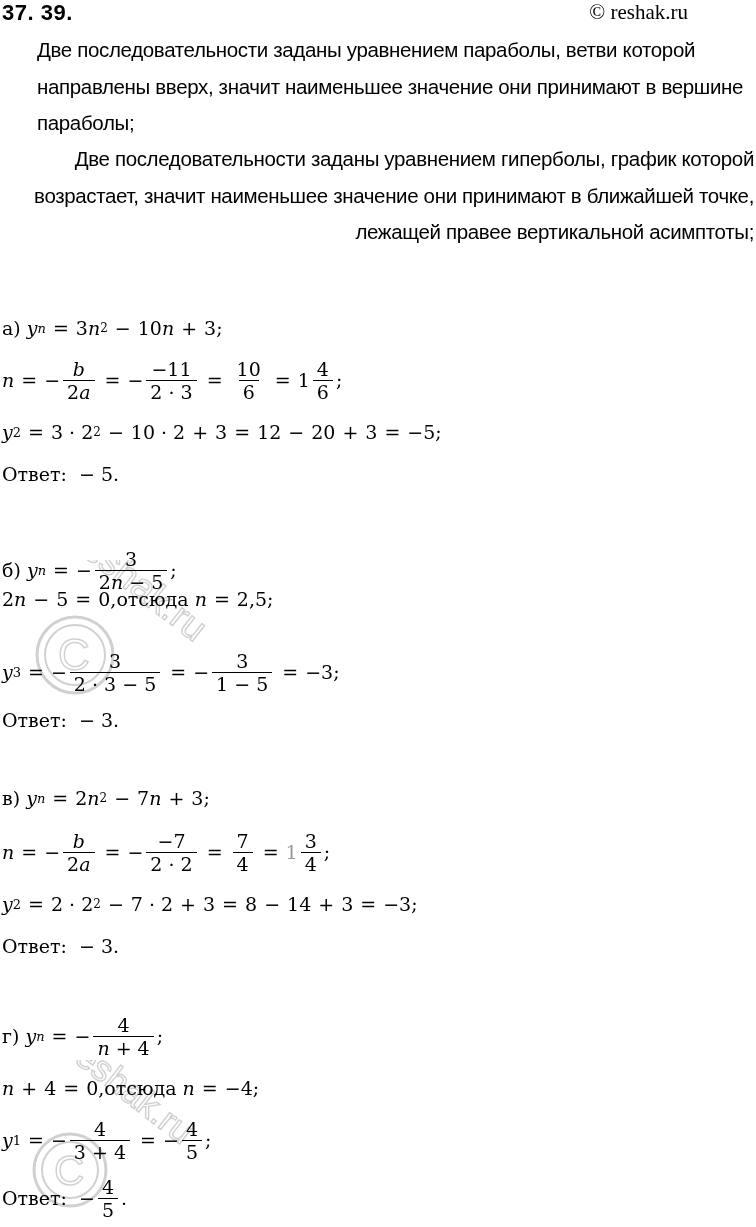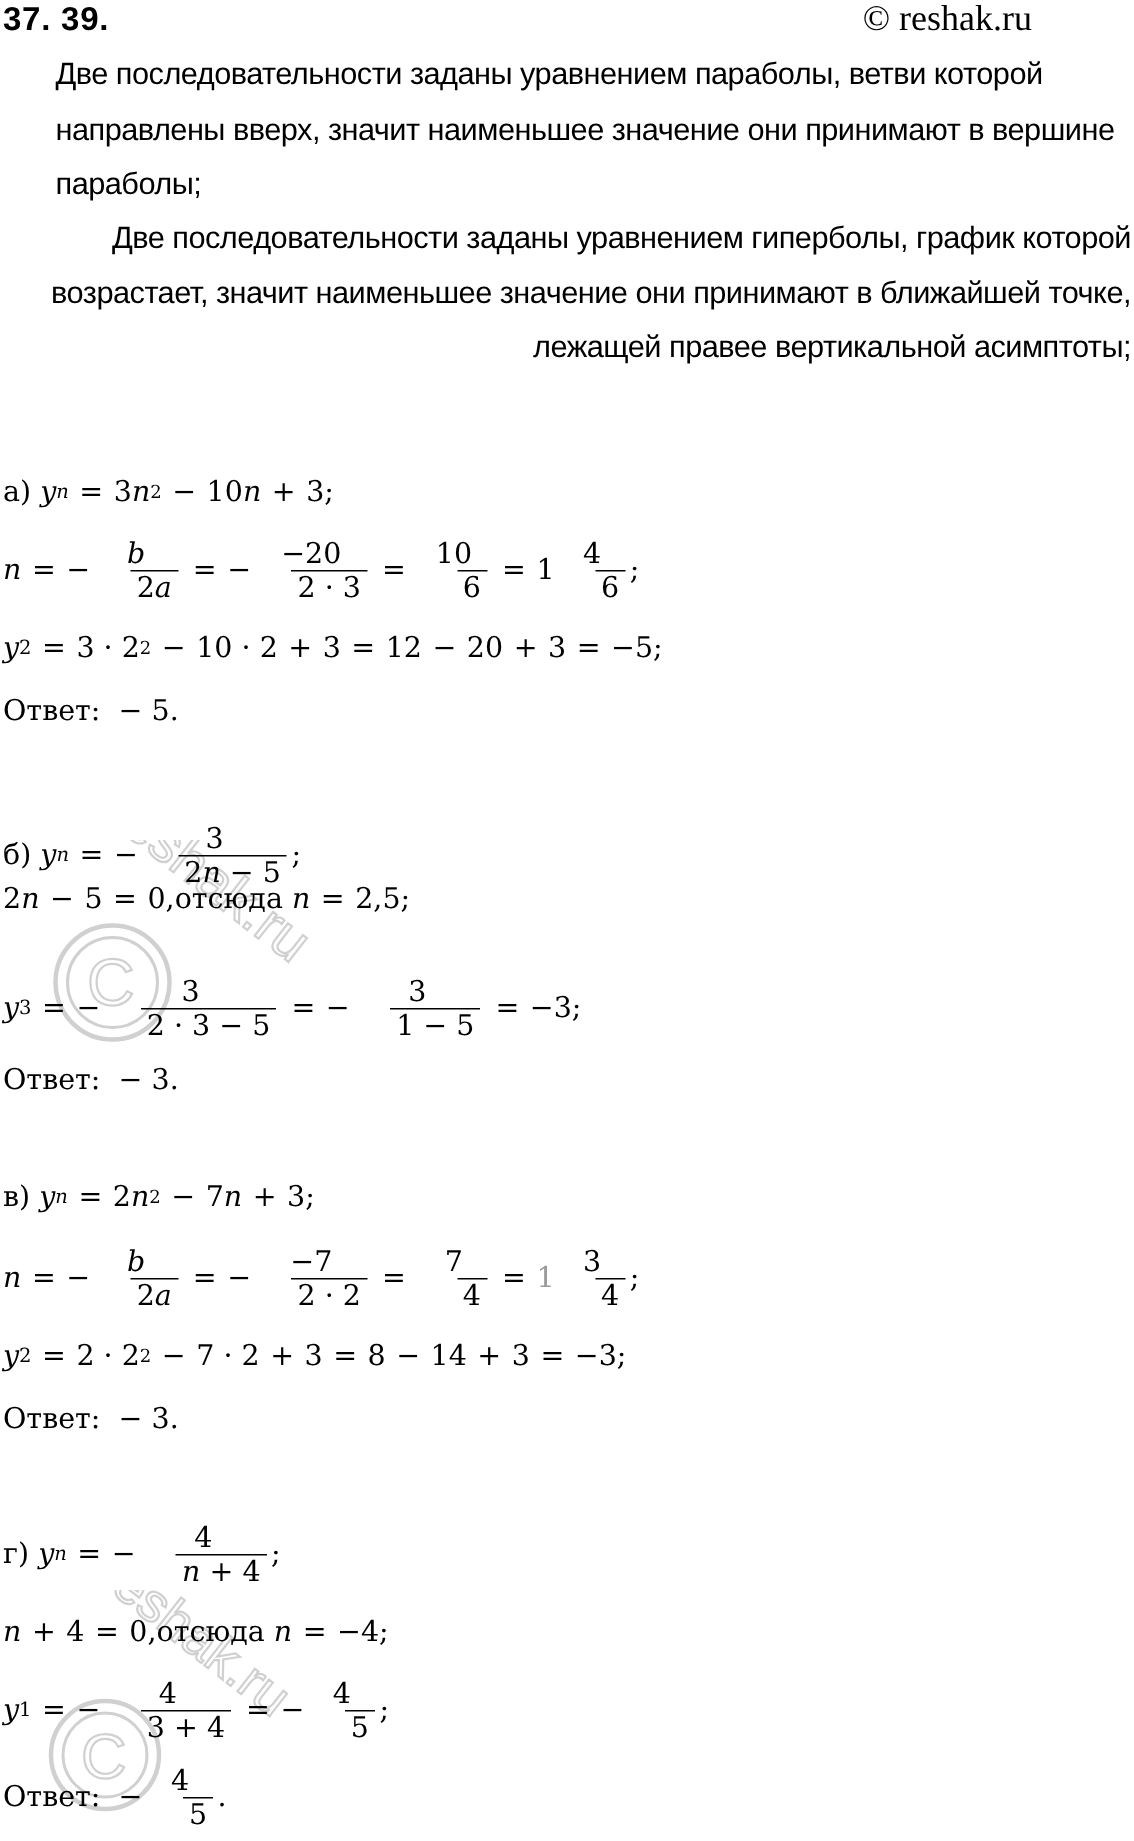--- a/index.html
+++ b/index.html
@@ -2,31 +2,31 @@
 <html><head>
 <meta charset="utf-8">
 <style>
   html, body { margin: 0; padding: 0; background: #ffffff; }
   body {
     width: 756px; height: 1227px; position: relative; overflow: hidden;
     color: #000; font-family: "DejaVu Serif", serif;
   }
   .header { position: absolute; left: 0; top: 0; width: 692px; height: 30px; }
   .num { position: absolute; left: 2px; top: 0px; font-family: "Liberation Sans", sans-serif; font-weight: bold; font-size: 22px; letter-spacing: 0.5px; }
-  .copy { position: absolute; right: 4px; top: 0px; font-family: "Liberation Serif", serif; font-size: 24px; }
+  .copy { position: absolute; right: 4px; top: 0px; font-family: "Liberation Serif", serif; font-size: 21px; }
   .prose { position: absolute; left: 2px; font-family: "Liberation Sans", sans-serif; font-size: 20.5px; line-height: 36.5px; width: 752px; letter-spacing: -0.35px; }
   .line { position: absolute; left: 2px; font-family: "DejaVu Serif", serif; font-size: 19px; white-space: nowrap; display: flex; align-items: center; height: 44px; }
   .i { font-style: italic; }
   sub { font-size: 13px; vertical-align: -5px; font-style: italic; }
   sub.n { font-style: normal; }
   sup { font-size: 12px; vertical-align: 9px; }
   .op { margin: 0 7px; }
   .frac { display: inline-flex; flex-direction: column; align-items: center; vertical-align: middle; margin: 0 3px; }
   .frac .t { padding: 0 4px; line-height: 22px; }
-  .frac .b { padding: 0 4px; line-height: 22px; border-top: 1.5px solid #000; margin-left: 24px; }
+  .frac .b { padding: 0 4px; line-height: 22px; border-top: 1.5px solid #000; }
   .gray { color: #9a9a9a; }
   .watermark { position: absolute; pointer-events: none; opacity: 0.18; }
 </style>
 </head>
 <body>
 
 <div class="header">
   <span class="num">37. 39.</span>
   <span class="copy">© reshak.ru</span>
 </div>
@@ -35,21 +35,21 @@
 <div class="prose" style="top:141px;text-align:right;">Две последовательности заданы уравнением гиперболы, график которой возрастает, значит наименьшее значение они принимают в ближайшей точке, лежащей правее вертикальной асимптоты;</div>
 
 <div class="line" style="top:306px;">
   <span>а)</span>&nbsp;<span class="i">y</span><sub>n</sub><span class="op">=</span>3<span class="i">n</span><sup>2</sup><span class="op">−</span>10<span class="i">n</span><span class="op">+</span>3;
 </div>
 <div class="line" style="top:358px;">
   <span class="i">n</span><span class="op">=</span>−<span class="frac">
       <span class="t i">b</span>
       <span class="b">2<span class="i">a</span></span>
     </span><span class="op">=</span>−<span class="frac">
-      <span class="t">−20</span>
+      <span class="t">−11</span>
       <span class="b">2 · 3</span>
     </span><span class="op">=</span><span class="frac">
       <span class="t">10</span>
       <span class="b">6</span>
     </span><span class="op">=</span>1<span class="frac">
       <span class="t">4</span>
       <span class="b">6</span>
     </span>;
 </div>
 <div class="line" style="top:410px;">

